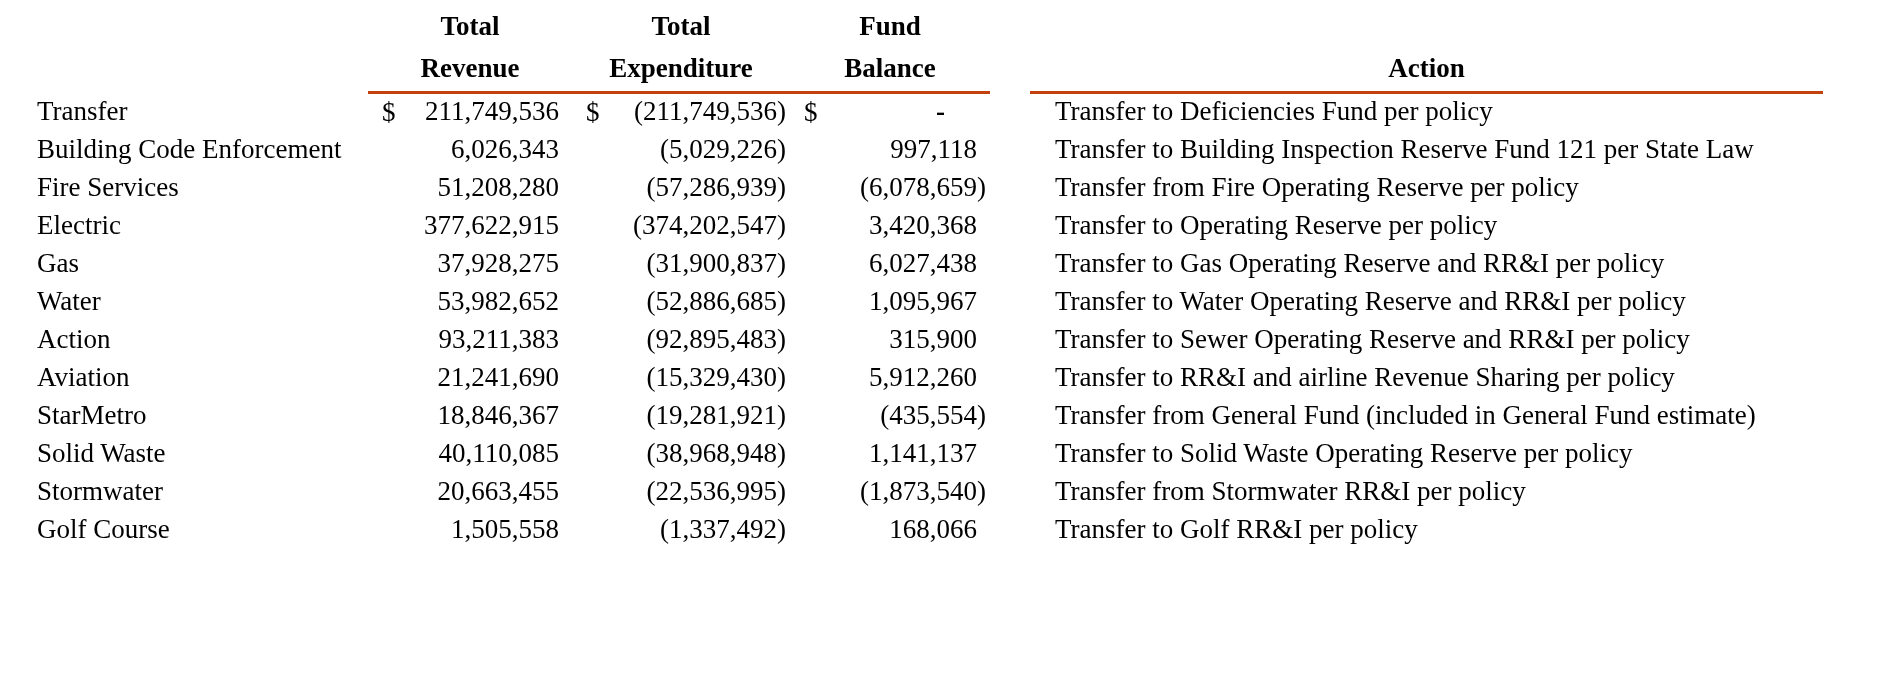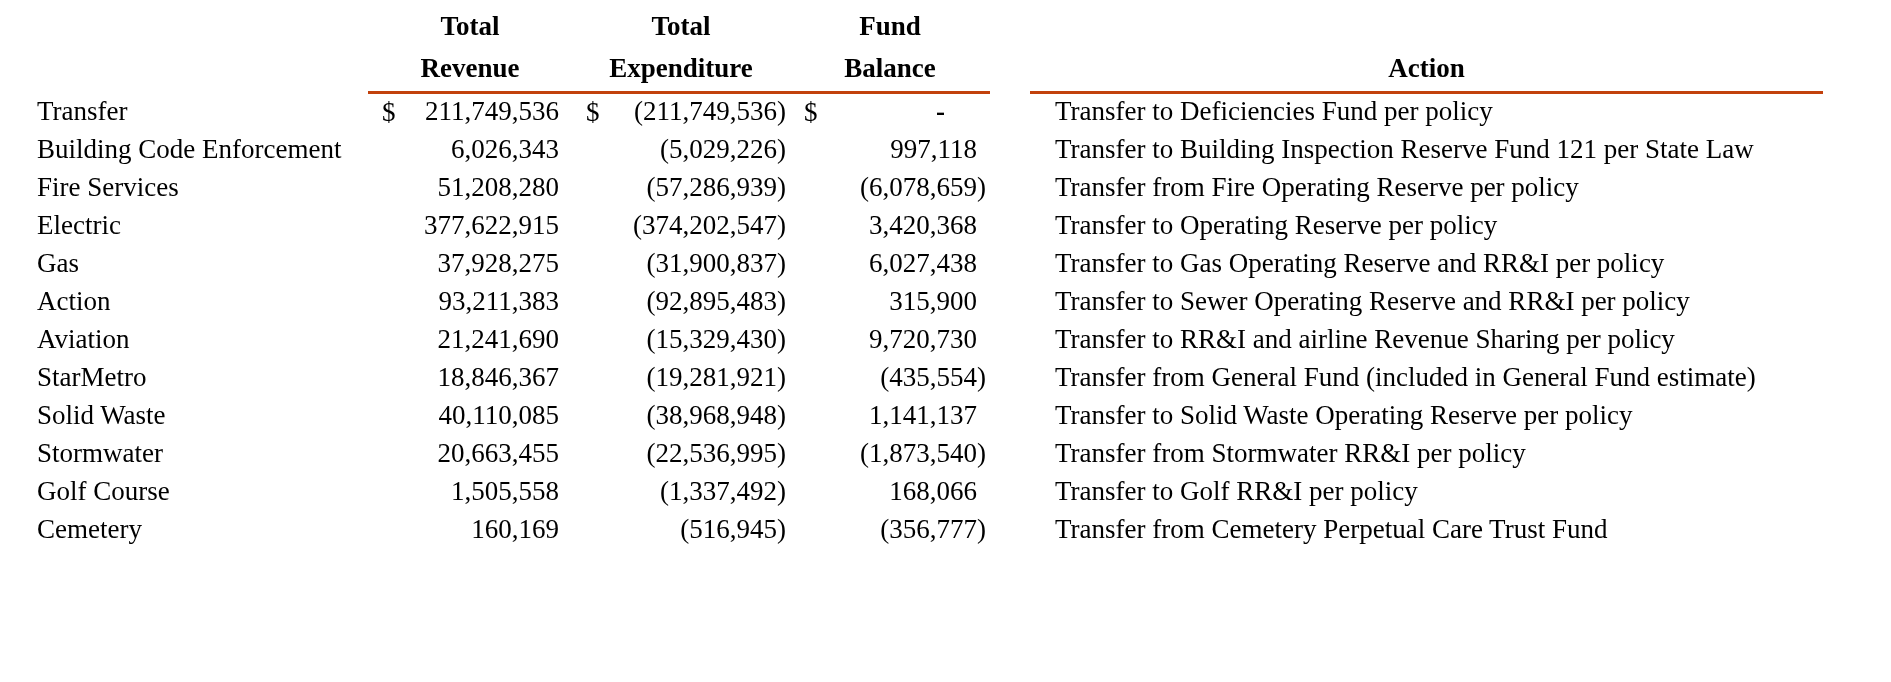--- a/index.html
+++ b/index.html
@@ -132,32 +132,40 @@
         </tr>
         <tr>
           <td class="fund">Gas</td>
           <td class="num"><span class="cur"></span><span class="val pos">37,928,275</span></td>
           <td class="num"><span class="cur"></span><span class="val neg">(31,900,837)</span></td>
           <td class="num"><span class="cur"></span><span class="val pos">6,027,438</span></td>
           <td class="spacer"></td>
           <td class="action">Transfer to Gas Operating Reserve and RR&amp;I per policy</td>
         </tr>
         <tr>
+          <td class="fund">Water</td>
+          <td class="num"><span class="cur"></span><span class="val pos">53,982,652</span></td>
+          <td class="num"><span class="cur"></span><span class="val neg">(52,886,685)</span></td>
+          <td class="num"><span class="cur"></span><span class="val pos">1,095,967</span></td>
+          <td class="spacer"></td>
+          <td class="action">Transfer to Water Operating Reserve and RR&amp;I per policy</td>
+        </tr>
+        <tr>
           <td class="fund">Action</td>
           <td class="num"><span class="cur"></span><span class="val pos">93,211,383</span></td>
           <td class="num"><span class="cur"></span><span class="val neg">(92,895,483)</span></td>
           <td class="num"><span class="cur"></span><span class="val pos">315,900</span></td>
           <td class="spacer"></td>
           <td class="action">Transfer to Sewer Operating Reserve and RR&amp;I per policy</td>
         </tr>
         <tr>
           <td class="fund">Aviation</td>
           <td class="num"><span class="cur"></span><span class="val pos">21,241,690</span></td>
           <td class="num"><span class="cur"></span><span class="val neg">(15,329,430)</span></td>
-          <td class="num"><span class="cur"></span><span class="val pos">9,720,730</span></td>
+          <td class="num"><span class="cur"></span><span class="val pos">5,912,260</span></td>
           <td class="spacer"></td>
           <td class="action">Transfer to RR&amp;I and airline Revenue Sharing per policy</td>
         </tr>
         <tr>
           <td class="fund">StarMetro</td>
           <td class="num"><span class="cur"></span><span class="val pos">18,846,367</span></td>
           <td class="num"><span class="cur"></span><span class="val neg">(19,281,921)</span></td>
           <td class="num"><span class="cur"></span><span class="val neg">(435,554)</span></td>
           <td class="spacer"></td>
           <td class="action">Transfer from General Fund (included in General Fund estimate)</td>
@@ -179,23 +187,15 @@
           <td class="action">Transfer from Stormwater RR&amp;I per policy</td>
         </tr>
         <tr>
           <td class="fund">Golf Course</td>
           <td class="num"><span class="cur"></span><span class="val pos">1,505,558</span></td>
           <td class="num"><span class="cur"></span><span class="val neg">(1,337,492)</span></td>
           <td class="num"><span class="cur"></span><span class="val pos">168,066</span></td>
           <td class="spacer"></td>
           <td class="action">Transfer to Golf RR&amp;I per policy</td>
         </tr>
-        <tr>
-          <td class="fund">Cemetery</td>
-          <td class="num"><span class="cur"></span><span class="val pos">160,169</span></td>
-          <td class="num"><span class="cur"></span><span class="val neg">(516,945)</span></td>
-          <td class="num"><span class="cur"></span><span class="val neg">(356,777)</span></td>
-          <td class="spacer"></td>
-          <td class="action">Transfer from Cemetery Perpetual Care Trust Fund</td>
-        </tr>
       </tbody>
   </table>
 </div>
 
 </body></html>

